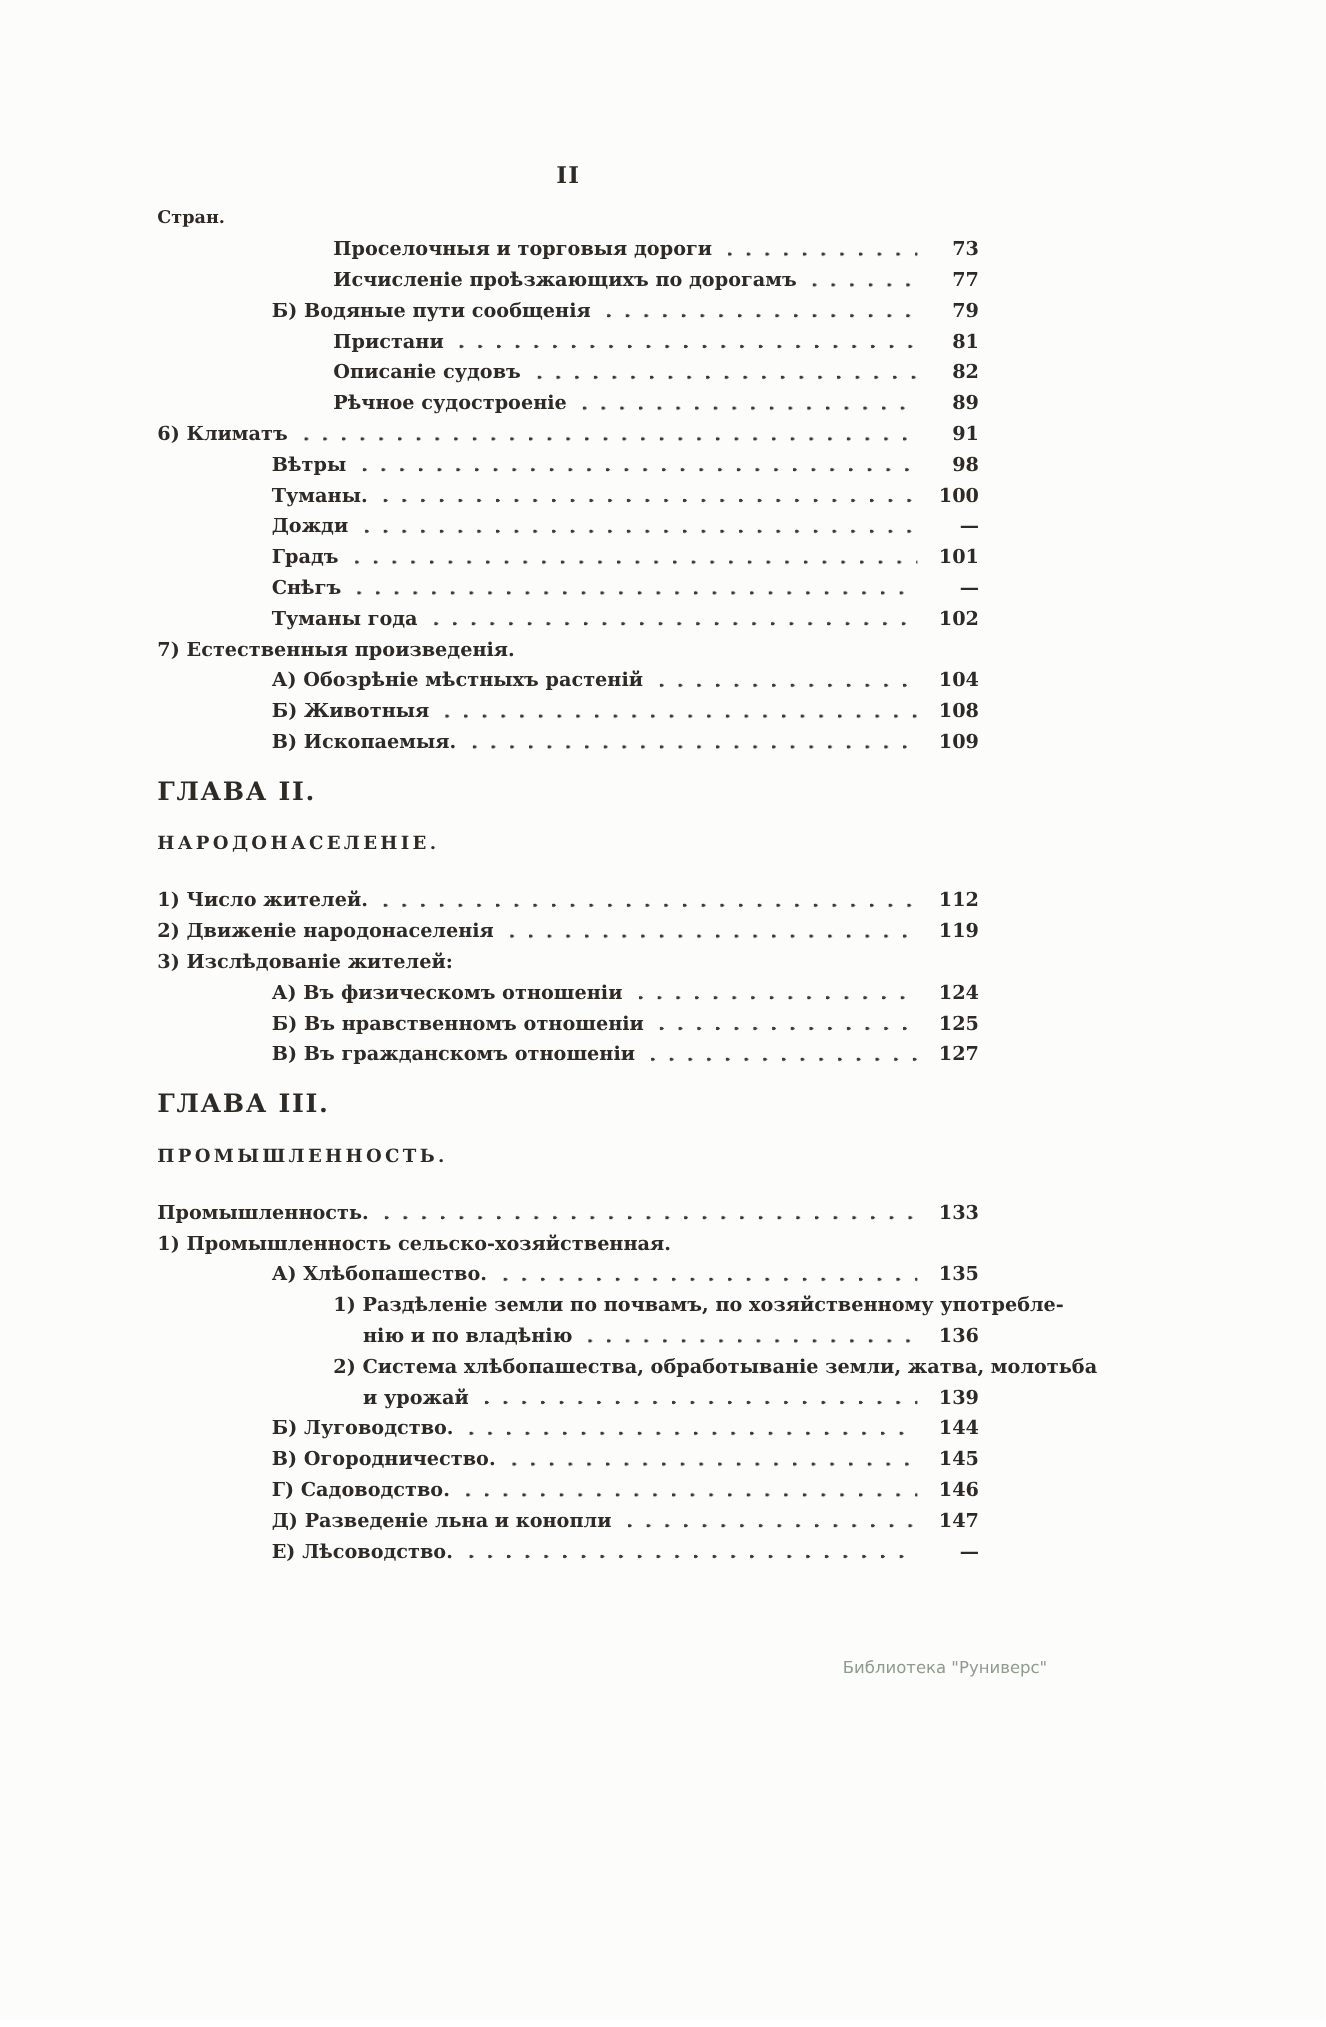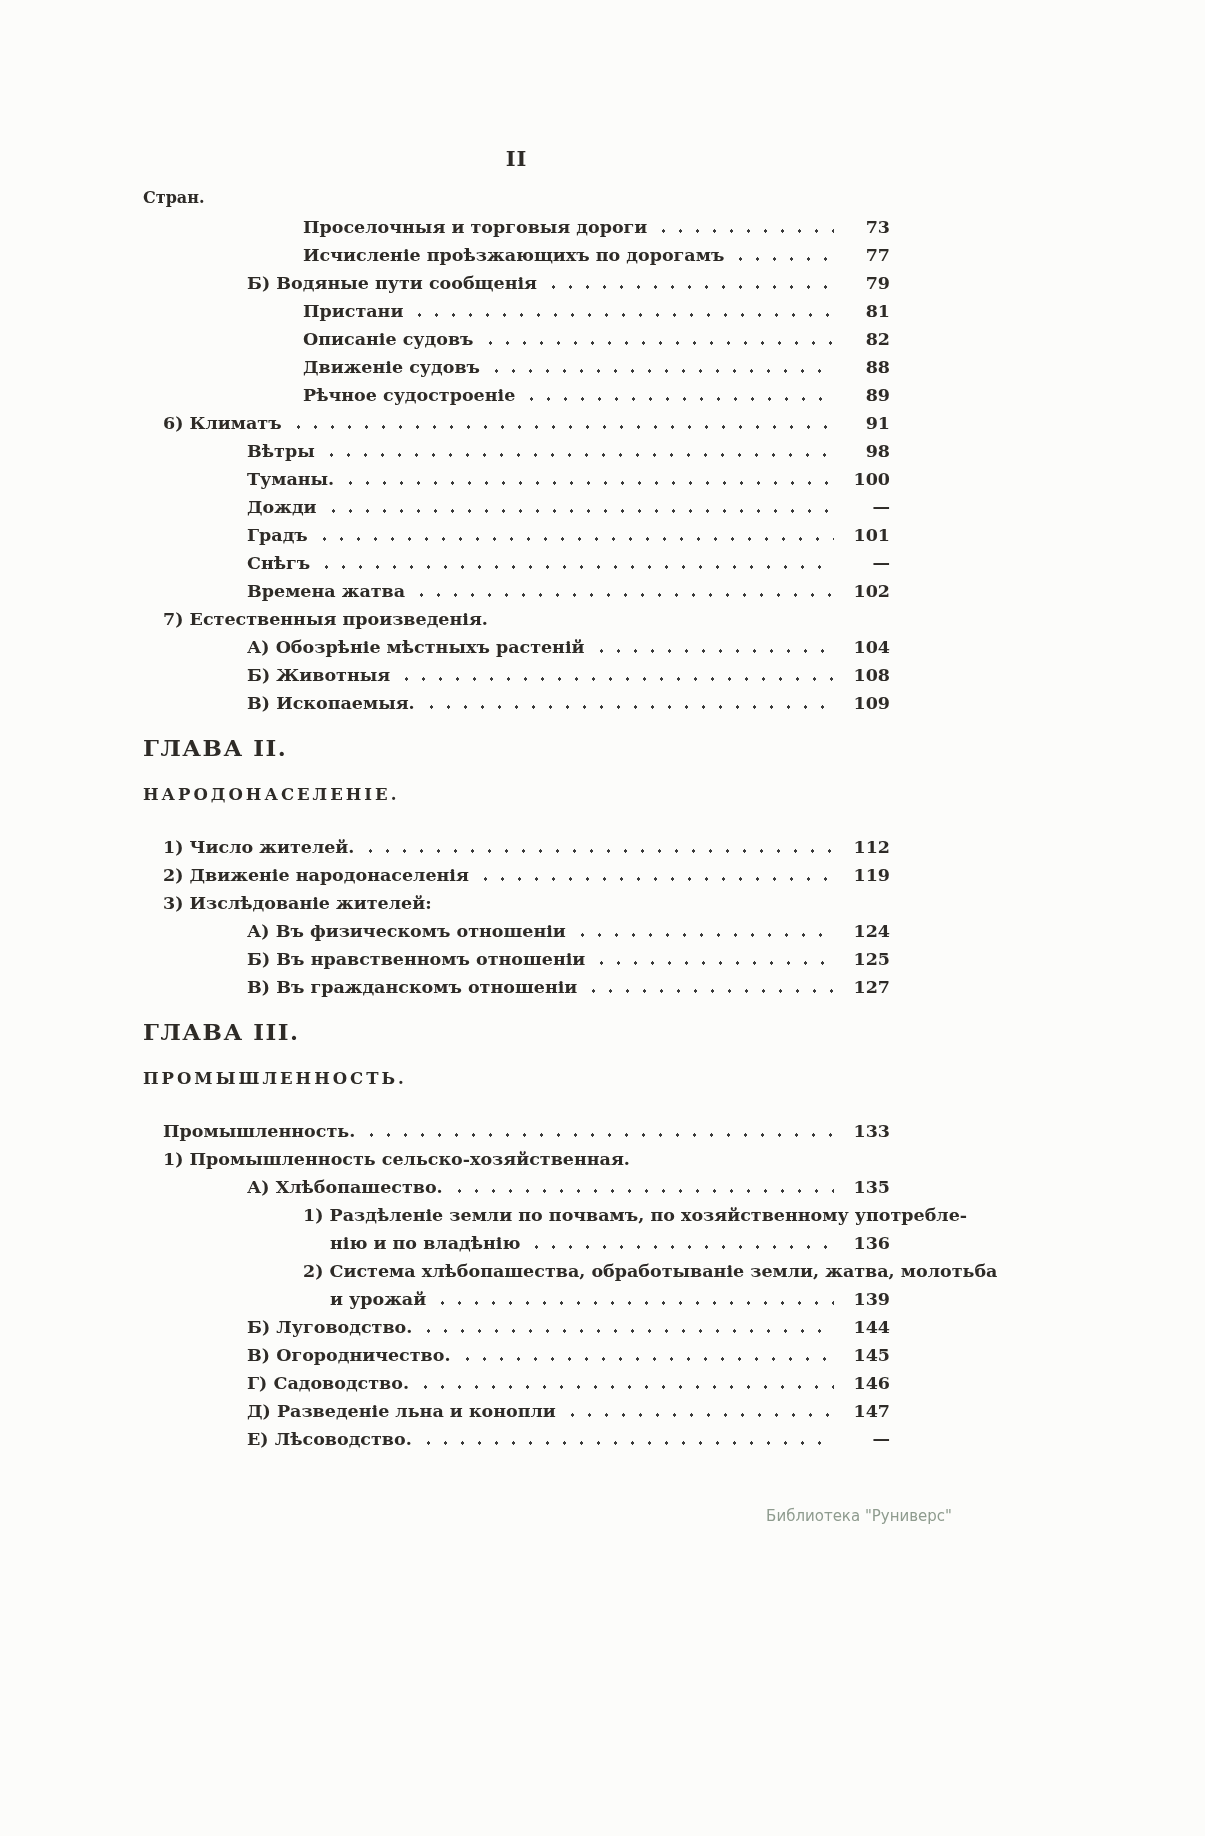--- a/index.html
+++ b/index.html
@@ -33,21 +33,21 @@
     padding-right: 1px;
   }
   .toc-row {
     display: flex;
     align-items: flex-end;
     font-size: 17.5px;
     font-weight: bold;
     line-height: 28px;
     white-space: nowrap;
   }
-  .indent-0 { padding-left: 0; margin-left: 20px; }
+  .indent-0 { padding-left: 0; }
   .indent-1 { padding-left: 104px; }
   .indent-2 { padding-left: 160px; }
   .indent-3 { padding-left: 187px; }
   .label { flex: 0 0 auto; }
   .leader {
     flex: 1 1 auto;
     align-self: flex-end;
     height: 6px;
     margin: 0 10px 7px 14px;
     background-image: radial-gradient(circle at 2.5px 3px, #3a3a3a 1.5px, rgba(0,0,0,0) 1.8px);
@@ -116,25 +116,20 @@
           <span class="label">Пристани</span>
           <span class="leader"></span>
           <span class="pagenum">81</span>
         </div>
         <div class="toc-row indent-2">
           <span class="label">Описаніе судовъ</span>
           <span class="leader"></span>
           <span class="pagenum">82</span>
         </div>
         <div class="toc-row indent-2">
-          <span class="label">Движеніе судовъ</span>
-          <span class="leader"></span>
-          <span class="pagenum">88</span>
-        </div>
-        <div class="toc-row indent-2">
           <span class="label">Рѣчное судостроеніе</span>
           <span class="leader"></span>
           <span class="pagenum">89</span>
         </div>
         <div class="toc-row indent-0">
           <span class="label">6) Климатъ</span>
           <span class="leader"></span>
           <span class="pagenum">91</span>
         </div>
         <div class="toc-row indent-1">
@@ -156,21 +151,21 @@
           <span class="label">Градъ</span>
           <span class="leader"></span>
           <span class="pagenum">101</span>
         </div>
         <div class="toc-row indent-1">
           <span class="label">Снѣгъ</span>
           <span class="leader"></span>
           <span class="pagenum">—</span>
         </div>
         <div class="toc-row indent-1">
-          <span class="label">Времена жатва</span>
+          <span class="label">Туманы года</span>
           <span class="leader"></span>
           <span class="pagenum">102</span>
         </div>
         <div class="toc-row indent-0">
           <span class="label">7) Естественныя произведенія.</span>
         </div>
         <div class="toc-row indent-1">
           <span class="label">А) Обозрѣніе мѣстныхъ растеній</span>
           <span class="leader"></span>
           <span class="pagenum">104</span>

